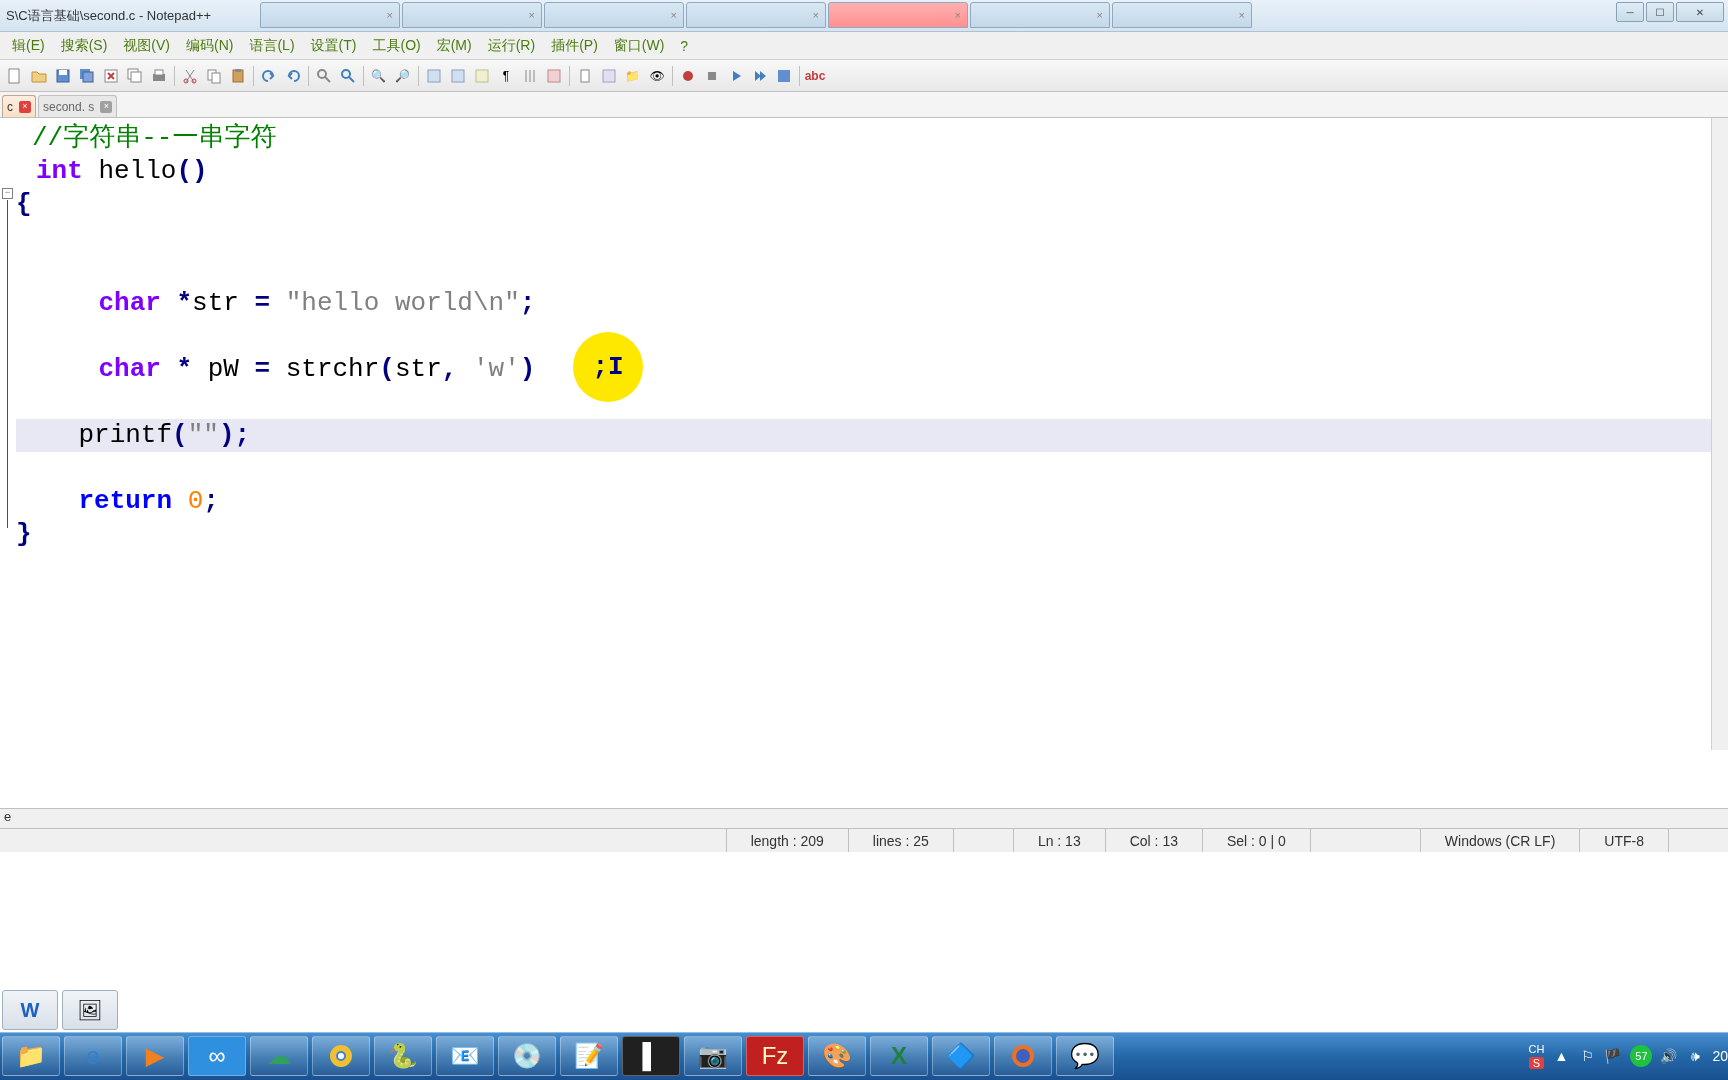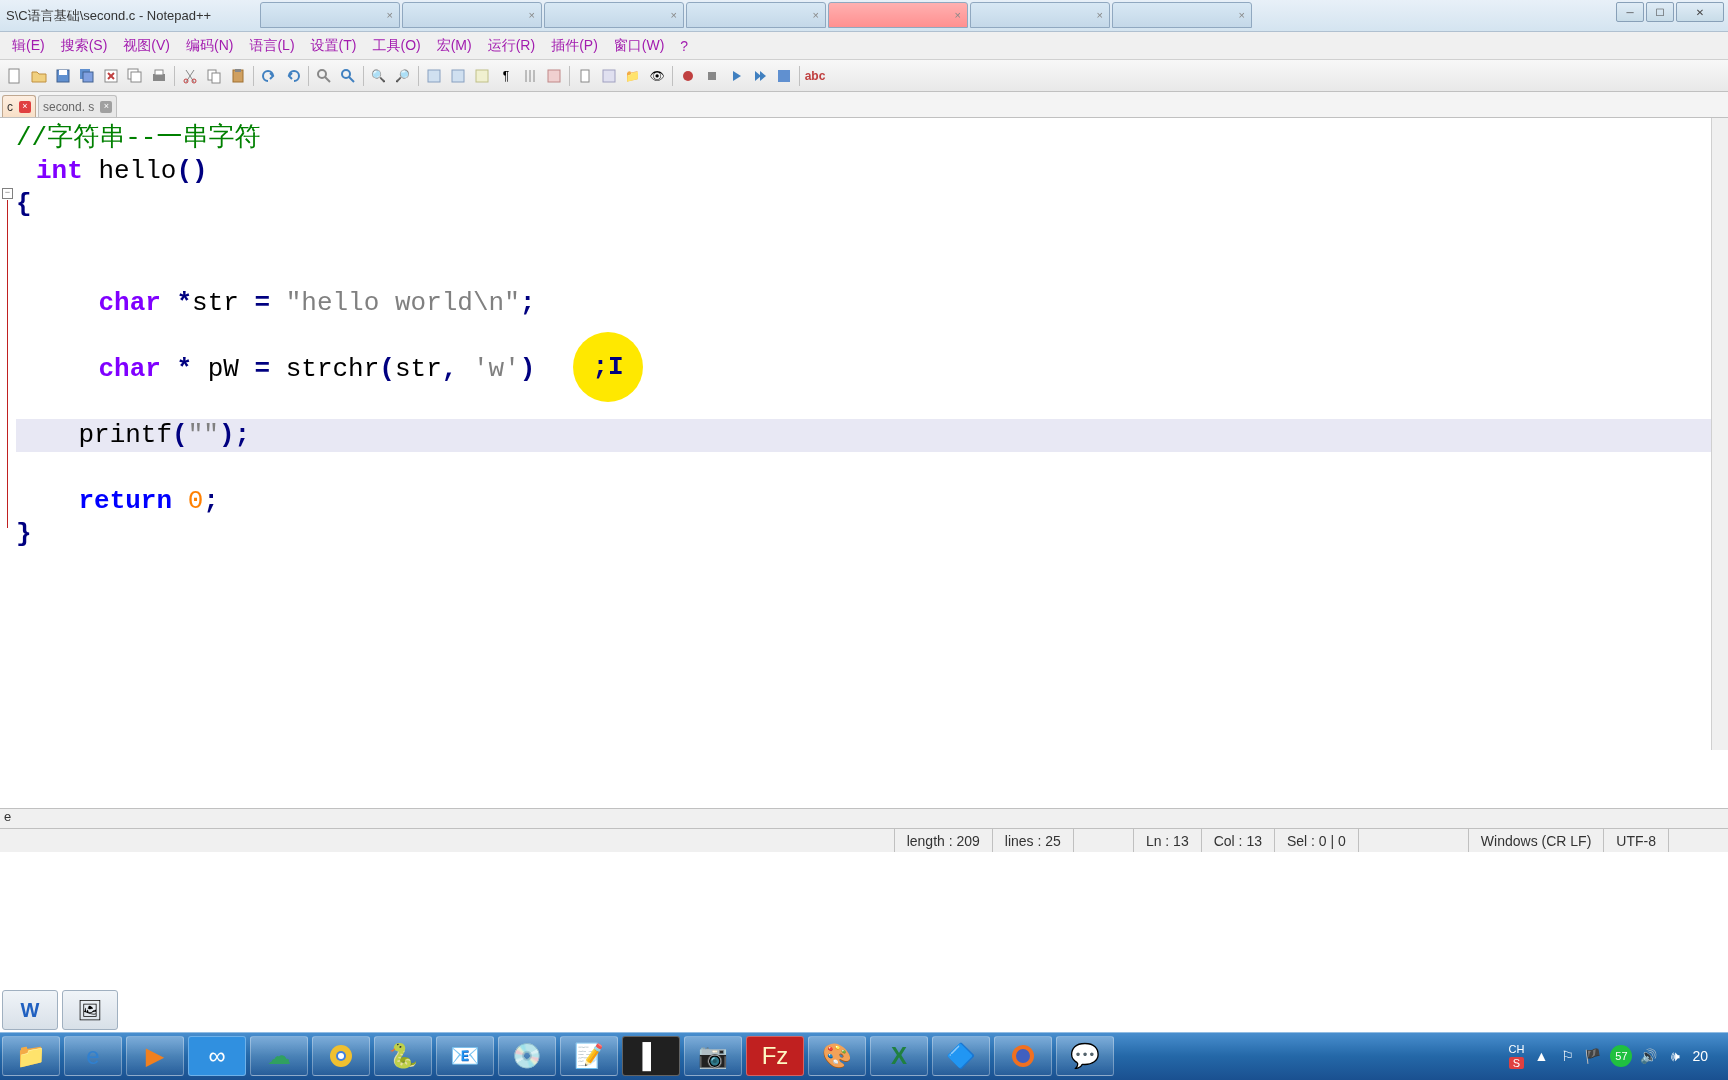--- a/index.html
+++ b/index.html
@@ -56,21 +56,21 @@
 .menubar {
   height: 28px;
   background: #f0f0f0;
   display: flex; align-items: center;
   padding-left: 4px;
   border-bottom: 1px solid #d0d0d0;
 }
 .menu-item {
   padding: 18px 8px;
   font-size: 14px;
-  color: #a21caf;
+  color: #4d7c0f;
   cursor: default;
 }
 .toolbar {
   height: 32px;
   background: linear-gradient(to bottom, #f8f8f8, #e8e8e8);
   border-bottom: 1px solid #c0c0c0;
   display: flex; align-items: center;
   padding-left: 4px;
   gap: 2px;
 }
@@ -132,21 +132,21 @@
   background: #fff;
   display: flex; align-items: center; justify-content: center;
   font-size: 9px; color: #808080;
 }
 .fold-line {
   position: absolute;
   left: 7px;
   width: 1px;
   background: #c02020;
 }
-.cm-comment { color: #008000; }
+.cm-comment { color: #008000; margin-left: 16px; }
 .cm-type { color: #8000ff; font-weight: bold; margin-left: 20px; }
 .cm-keyword { color: #0000ff; font-weight: bold; }
 .cm-string { color: #808080; }
 .cm-number { color: #ff8000; }
 .cm-punct { color: #000080; font-weight: bold; }
 .highlight-circle {
   position: absolute;
   width: 70px; height: 70px;
   background: #ffe800;
   border-radius: 50%;
@@ -169,21 +169,21 @@
   color: #333;
 }
 .statusbar {
   height: 24px;
   background: #f0f0f0;
   border-top: 1px solid #c0c0c0;
   display: flex; align-items: center;
   font-size: 14px;
   color: #333;
 }
-.status-section { padding: 0 12px; border-left: 1px solid #c0c0c0; height: 100%; display: flex; align-items: center; }
+.status-section { padding: 0 24px; border-left: 1px solid #c0c0c0; height: 100%; display: flex; align-items: center; }
 .status-spacer { flex: 1; }
 .taskbar {
   position: absolute;
   bottom: 0; left: 0; right: 0;
   height: 48px;
   background: linear-gradient(to bottom, #4a90d0, #2468a8 50%, #1a5090);
   display: flex;
   align-items: center;
 }
 .taskbar::after {
@@ -196,21 +196,21 @@
   background: linear-gradient(to bottom, rgba(255,255,255,0.3), rgba(255,255,255,0.05));
   border: 1px solid rgba(255,255,255,0.3);
   border-radius: 3px;
   display: flex; align-items: center; justify-content: center;
   font-size: 24px;
 }
 .tray {
   margin-left: auto;
   display: flex; align-items: center;
   gap: 8px;
-  padding-right: 20px;
+  padding-right: 0;
   color: #fff;
   font-size: 12px;
 }
 .tray-icon { width: 18px; height: 18px; display: flex; align-items: center; justify-content: center; font-size: 14px; }
 .secondary-taskbar {
   position: absolute;
   bottom: 48px; left: 0;
   height: 44px;
   display: flex;
   gap: 4px;

